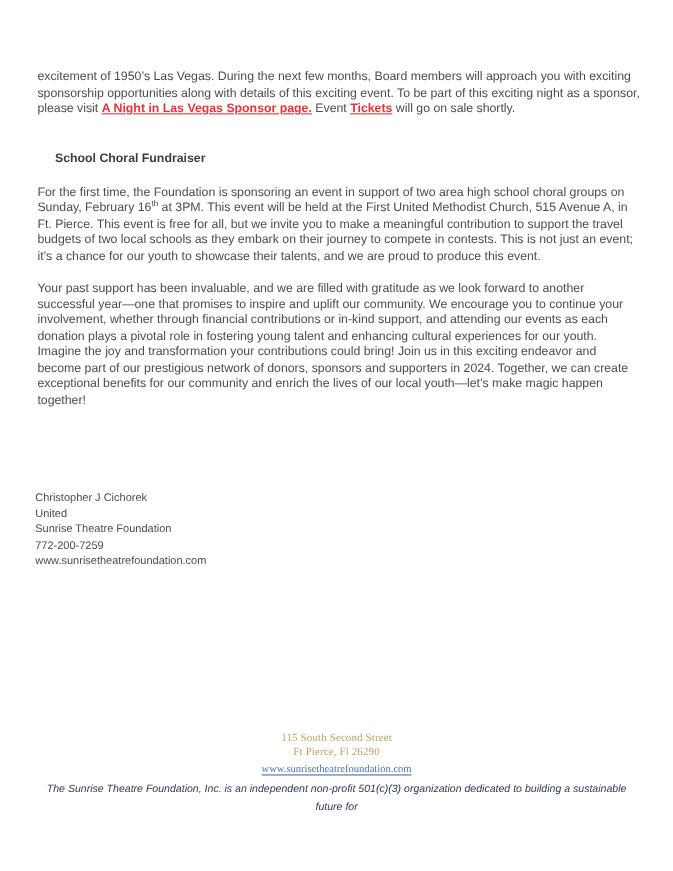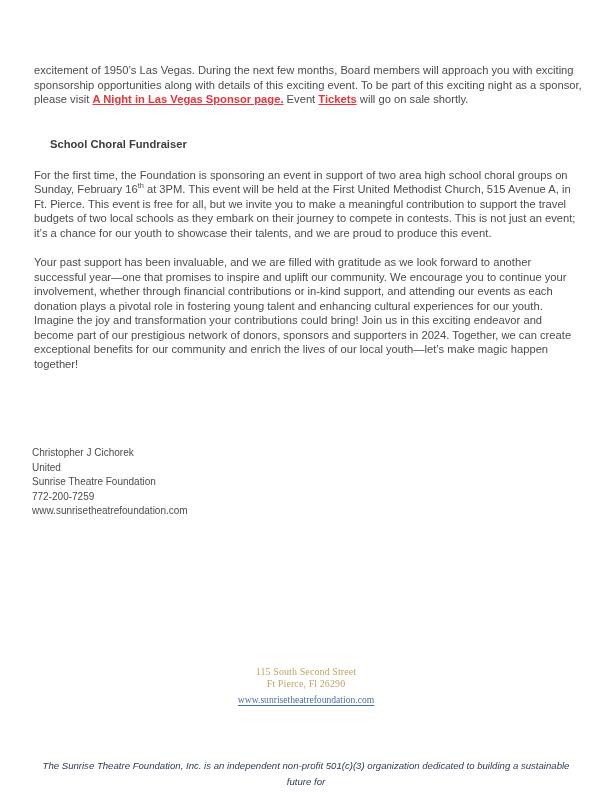--- a/index.html
+++ b/index.html
@@ -83,21 +83,20 @@
     position: absolute;
     left: 30px;
     right: 30px;
     top: 710px;
     text-align: center;
     font-family: "Liberation Sans", sans-serif;
     font-style: italic;
     font-size: 9.6px;
     line-height: 15.5px;
     color: #2d3b55;
-    margin-top: 48px;
   }
   .tagline-l2 { display: block; }
 </style>
 </head>
 <body>
 
 <div class="page">
 
   <div class="body-block">
 

